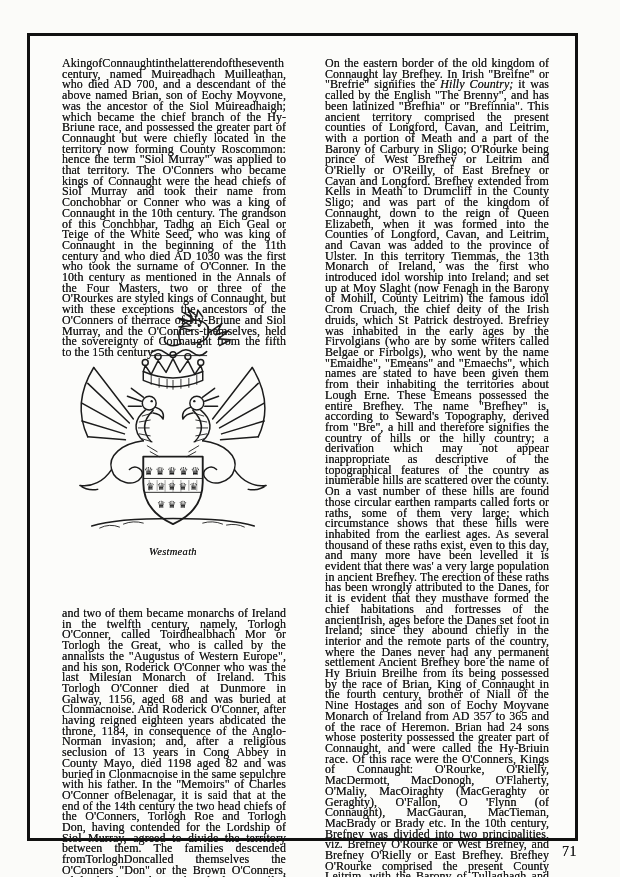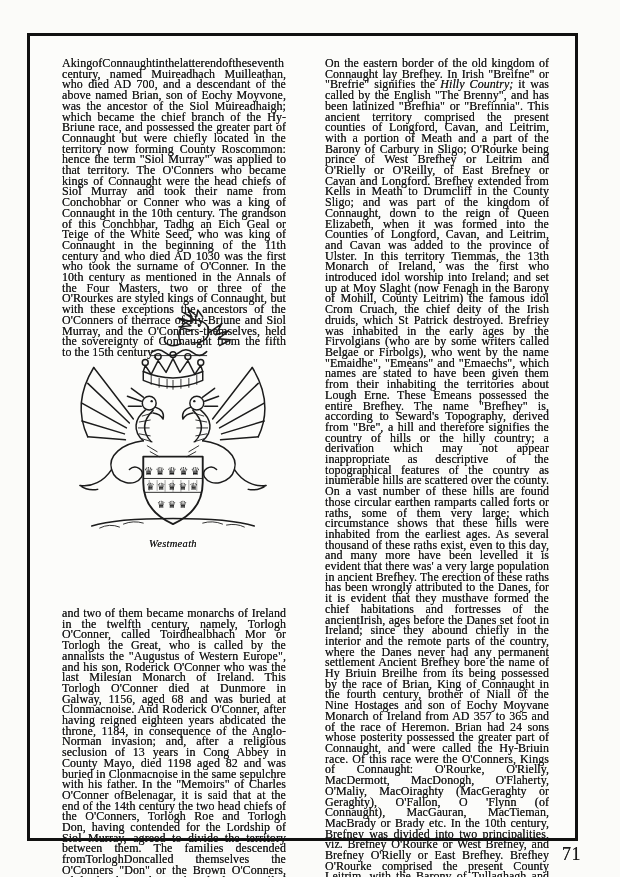--- a/index.html
+++ b/index.html
@@ -36,35 +36,35 @@
   .italic{font-style:italic;}
   .figure{
     position:absolute;
     left:28px;top:272px;
     width:230px;
     text-align:center;
   }
   .figure svg{display:block;margin:0 auto;}
   .figure-caption{
     display:block;
-    margin-top:4px;
+    margin-top:12px;
     font-style:italic;
     font-size:10.5px;
     letter-spacing:0.3px;
     text-shadow:0 0 0.35px rgba(20,20,20,.85);
   }
   .divider-wrap{
     margin:16px 0 14px 0;
     height:28px;
     display:flex;align-items:center;justify-content:center;
   }
   .page-number{
     position:absolute;
     left:562px;top:844px;
-    font-size:18px;
+    font-size:14px;
     letter-spacing:0.5px;
     text-shadow:0 0 0.35px rgba(20,20,20,.85);
   }
   .arms-stroke{fill:none;stroke:#1c1c1c;stroke-width:1.5;stroke-linecap:round;stroke-linejoin:round;}
   .arms-thin{fill:none;stroke:#1c1c1c;stroke-width:0.9;stroke-linecap:round;}
   .crown-row{font-family:"DejaVu Sans", sans-serif;fill:#1c1c1c;}
 </style>
 </head>
 <body>
 

